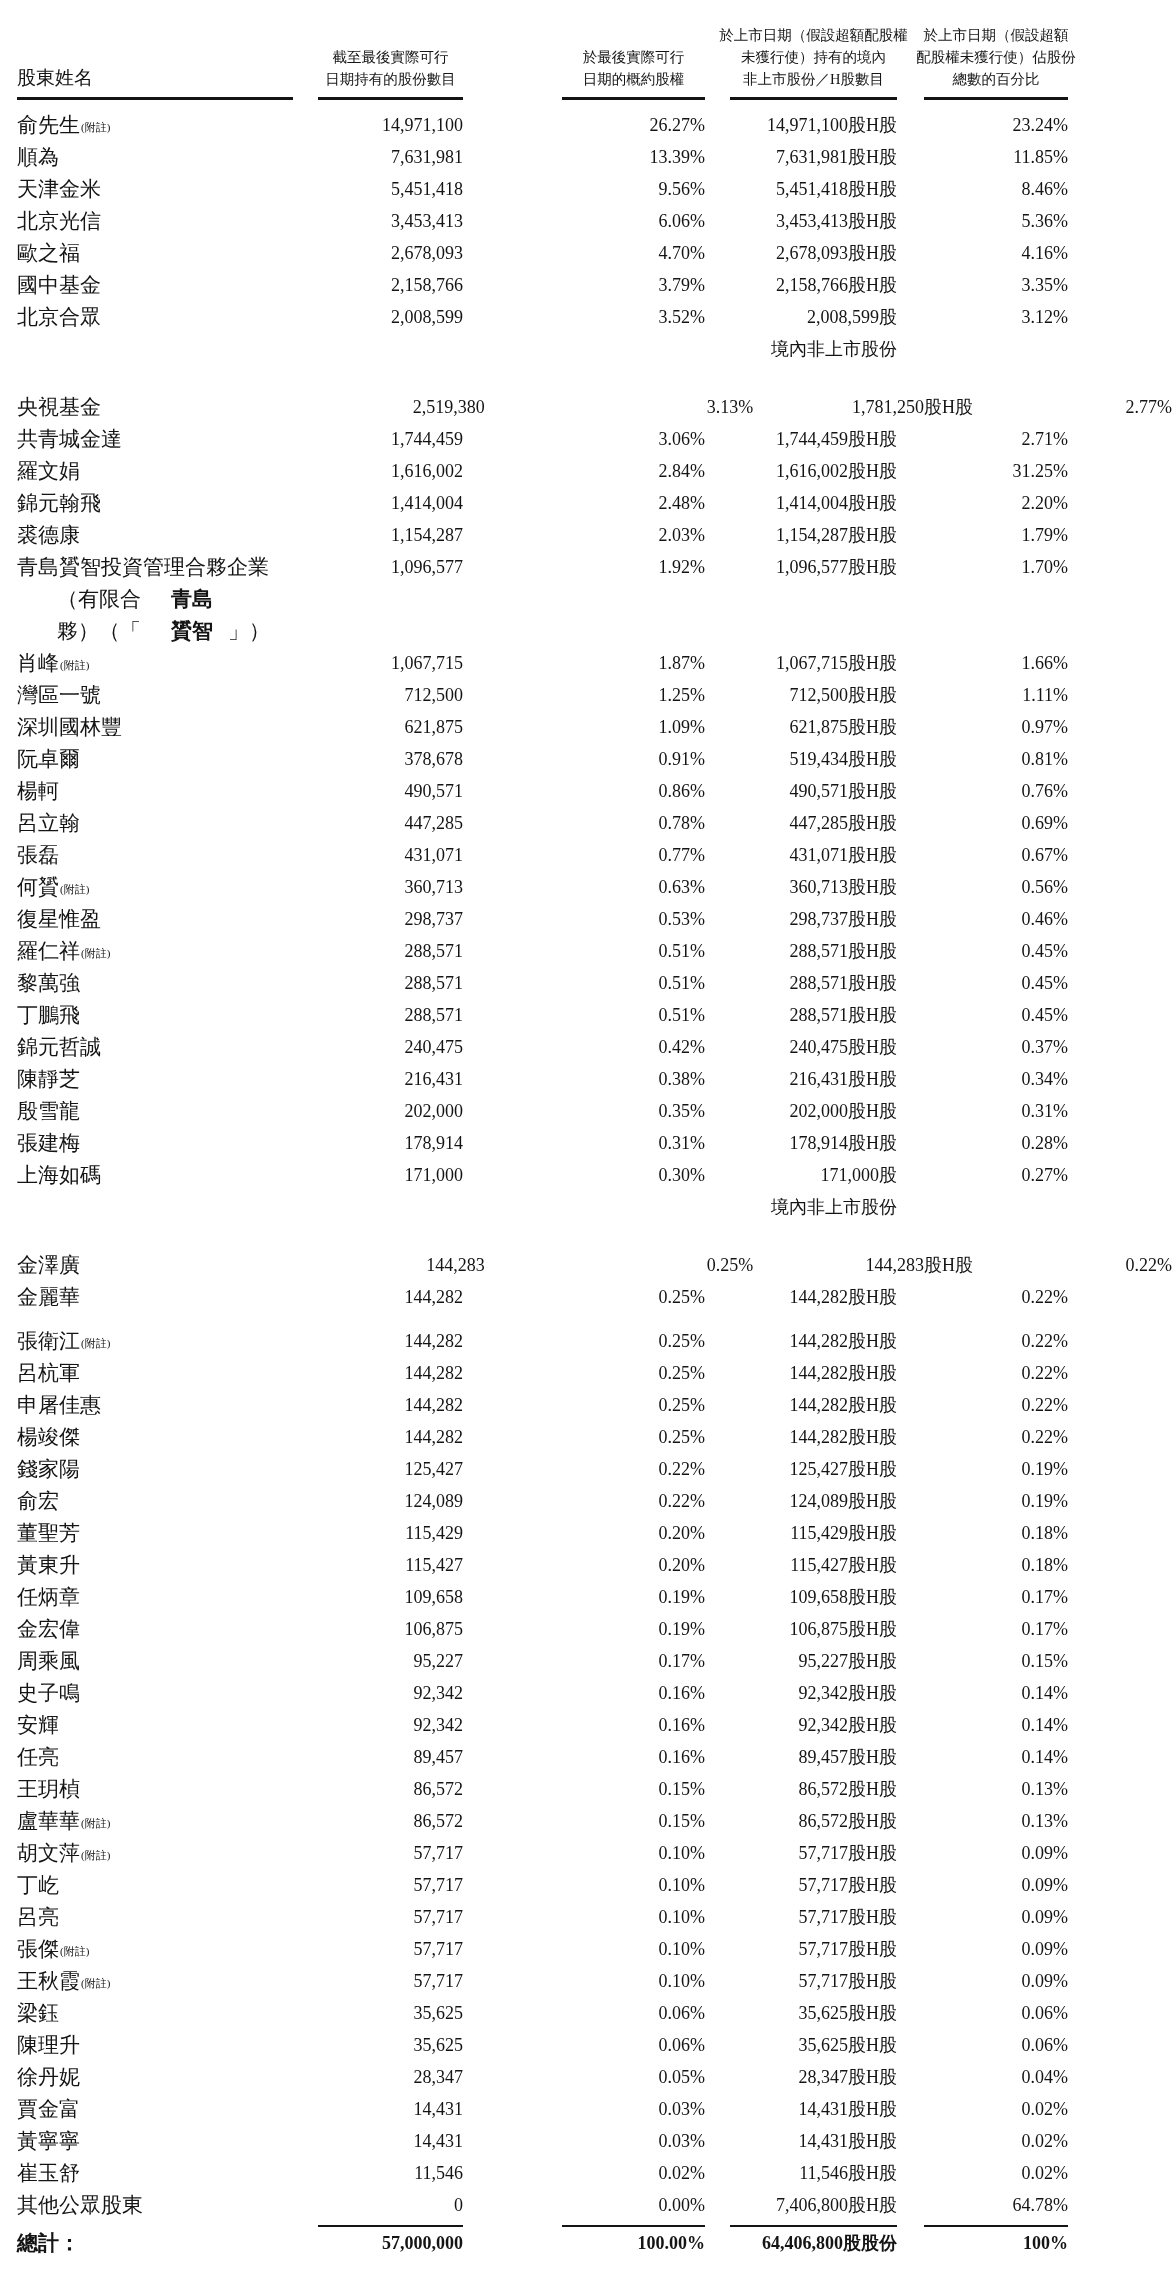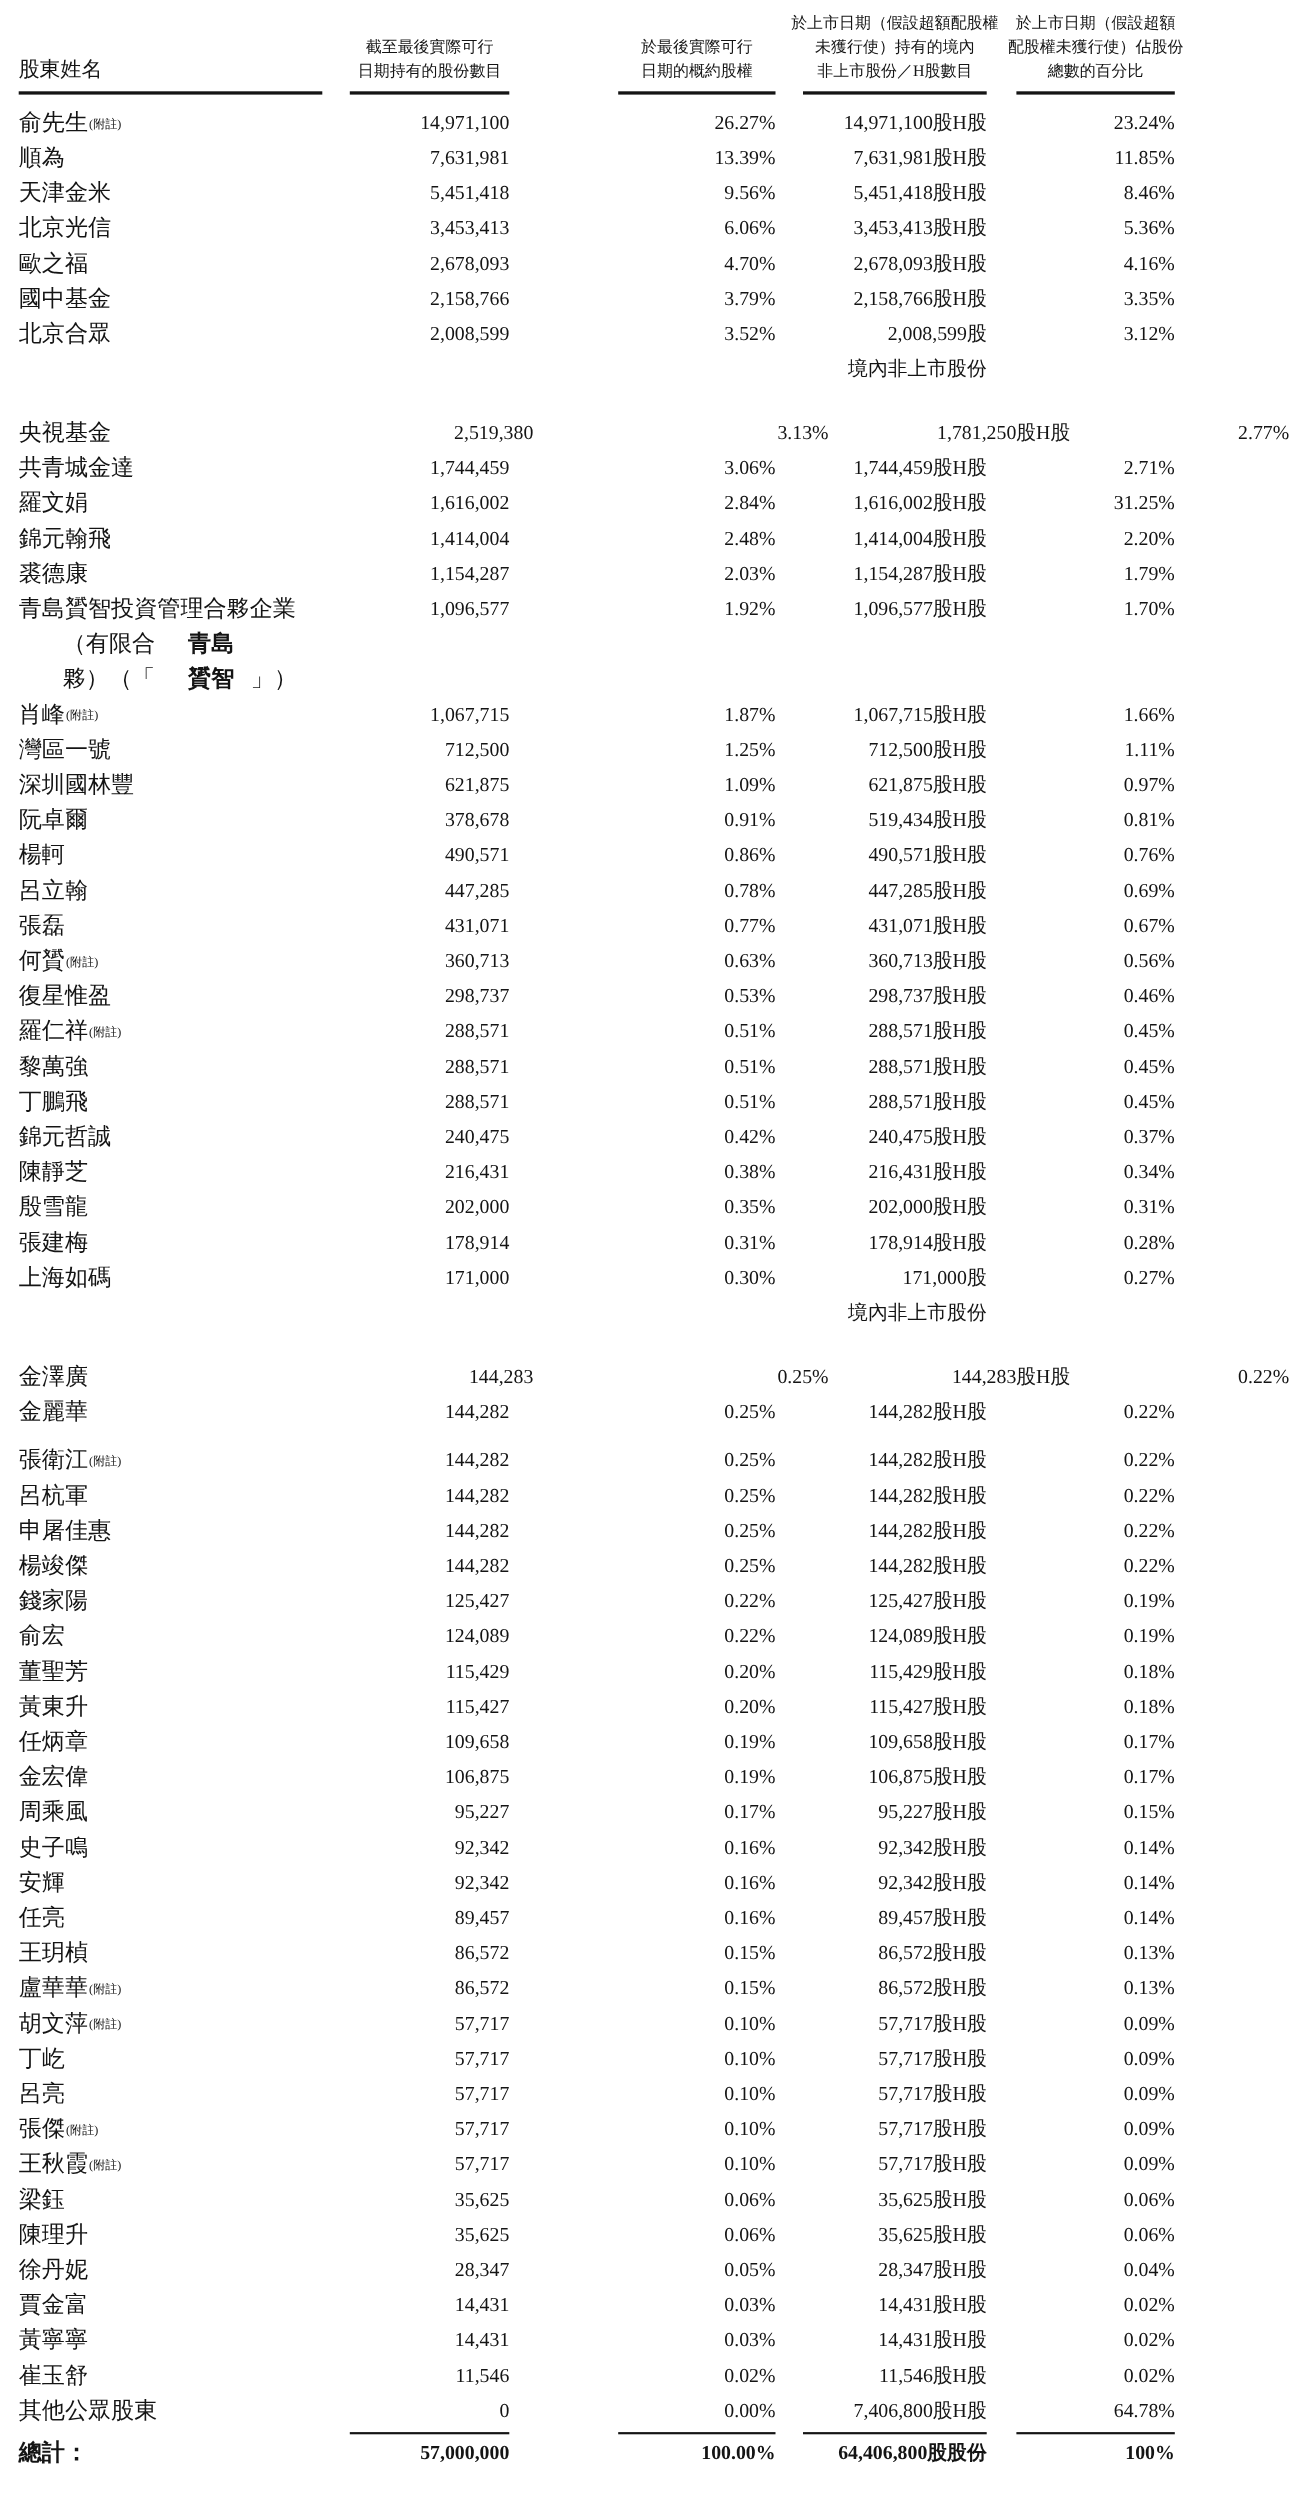--- a/index.html
+++ b/index.html
@@ -8,21 +8,21 @@
 
   
   .w1{width:279px;}
   .w2{width:167px;}
   .w3{width:242px;}
   .w4{width:192px;}
   .w5{width:171px;}
 
   
   .thead{display:flex;align-items:flex-end;}
-  .hc{display:flex;}
+  .hc{display:flex;margin-top:14px;}
   .hblock{margin-left:auto;border-bottom:3px solid #141414;padding-bottom:7px;
           display:flex;flex-direction:column;justify-content:flex-end;align-items:center;}
   .hb1{margin-left:0;width:276px;align-items:flex-start;}
   .hb2{width:145px;justify-content:space-between;} .hb3{width:143px;} .hb4{width:167px;} .hb5{width:144px;}
   .hline{font-size:14.5px;line-height:22px;white-space:nowrap;text-align:center;}
   .hb1 .hline{font-size:19px;line-height:24px;}
 
   
   #rows{margin-top:9px;}
   .trow{display:flex;align-items:flex-start;}

